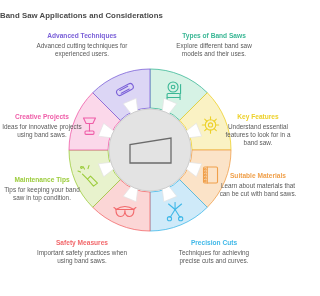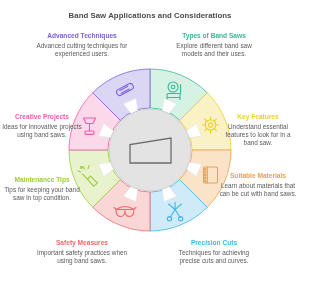--- a/index.html
+++ b/index.html
@@ -14,21 +14,21 @@
     overflow: hidden;
     font-family: "Liberation Sans", sans-serif;
     -webkit-font-smoothing: antialiased;
   }
 
   #page-title {
     position: absolute;
     left: 0;
     top: 11px;
     width: 300px;
-    text-align: center;
+    text-align: left;
     font-size: 7.8px;
     font-weight: bold;
     color: #4a4a4a;
     letter-spacing: 0.05px;
   }
 
   .block {
     position: absolute;
     text-align: center;
     line-height: 1.22;

